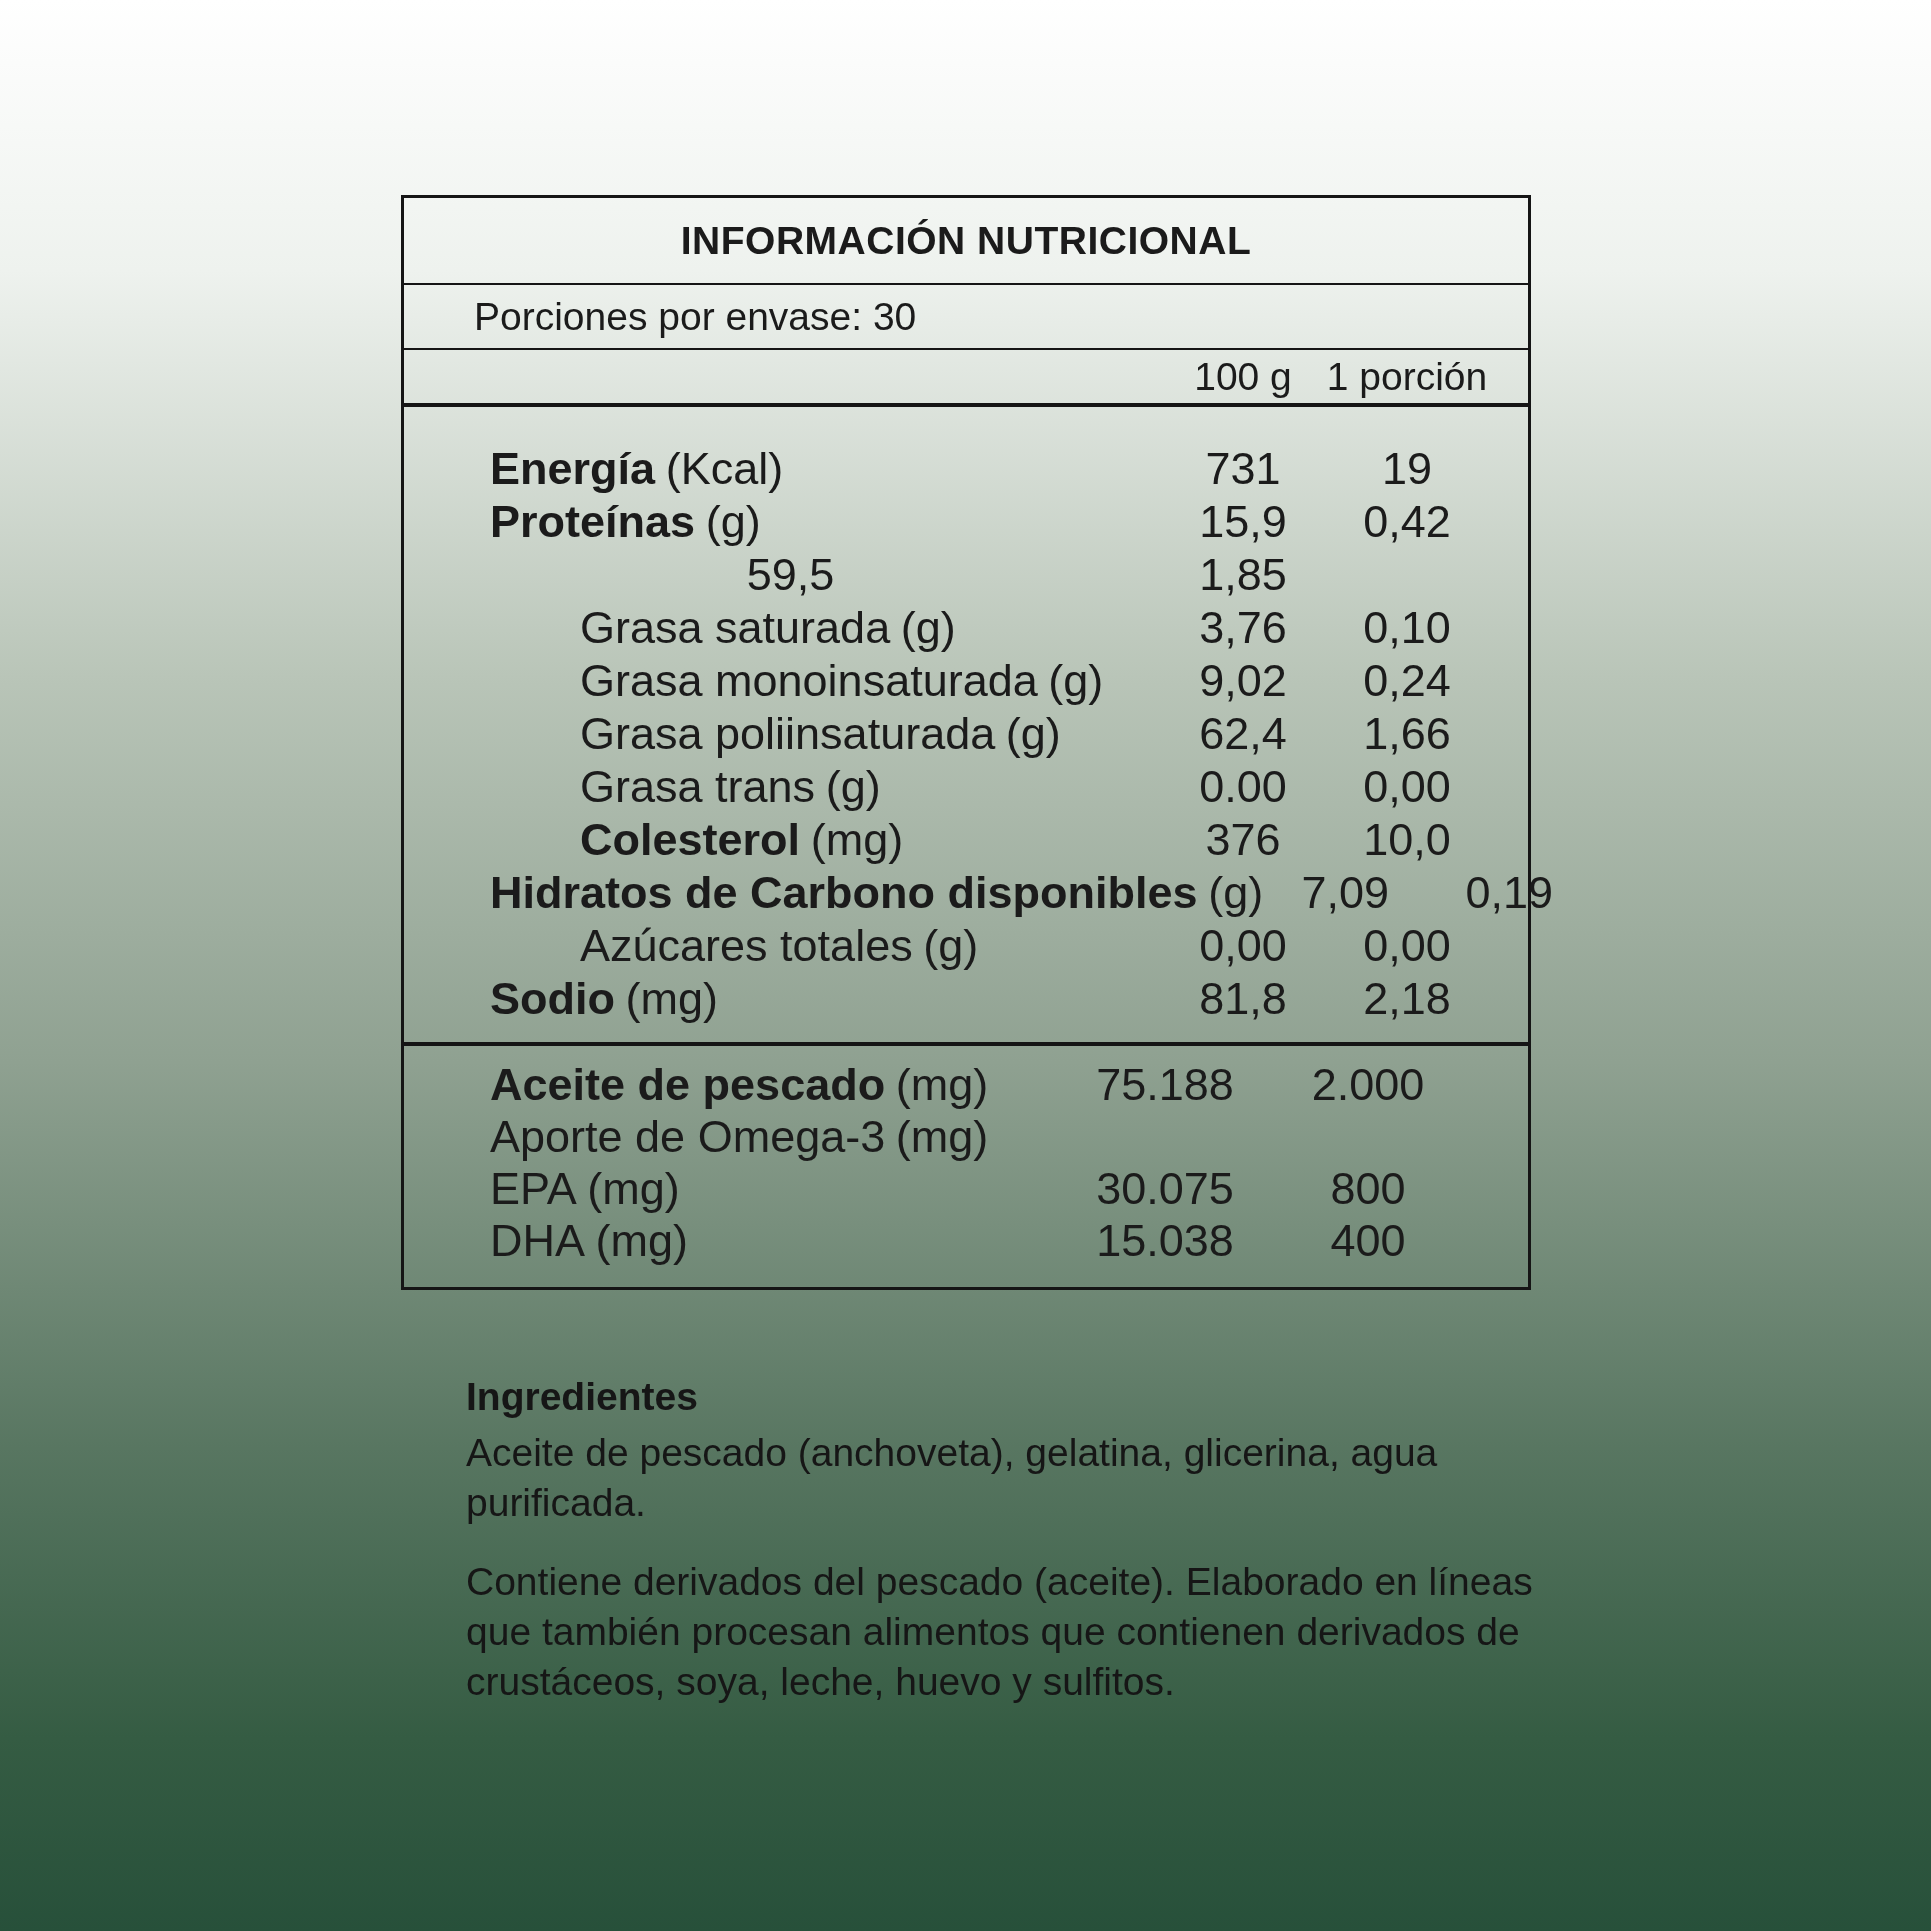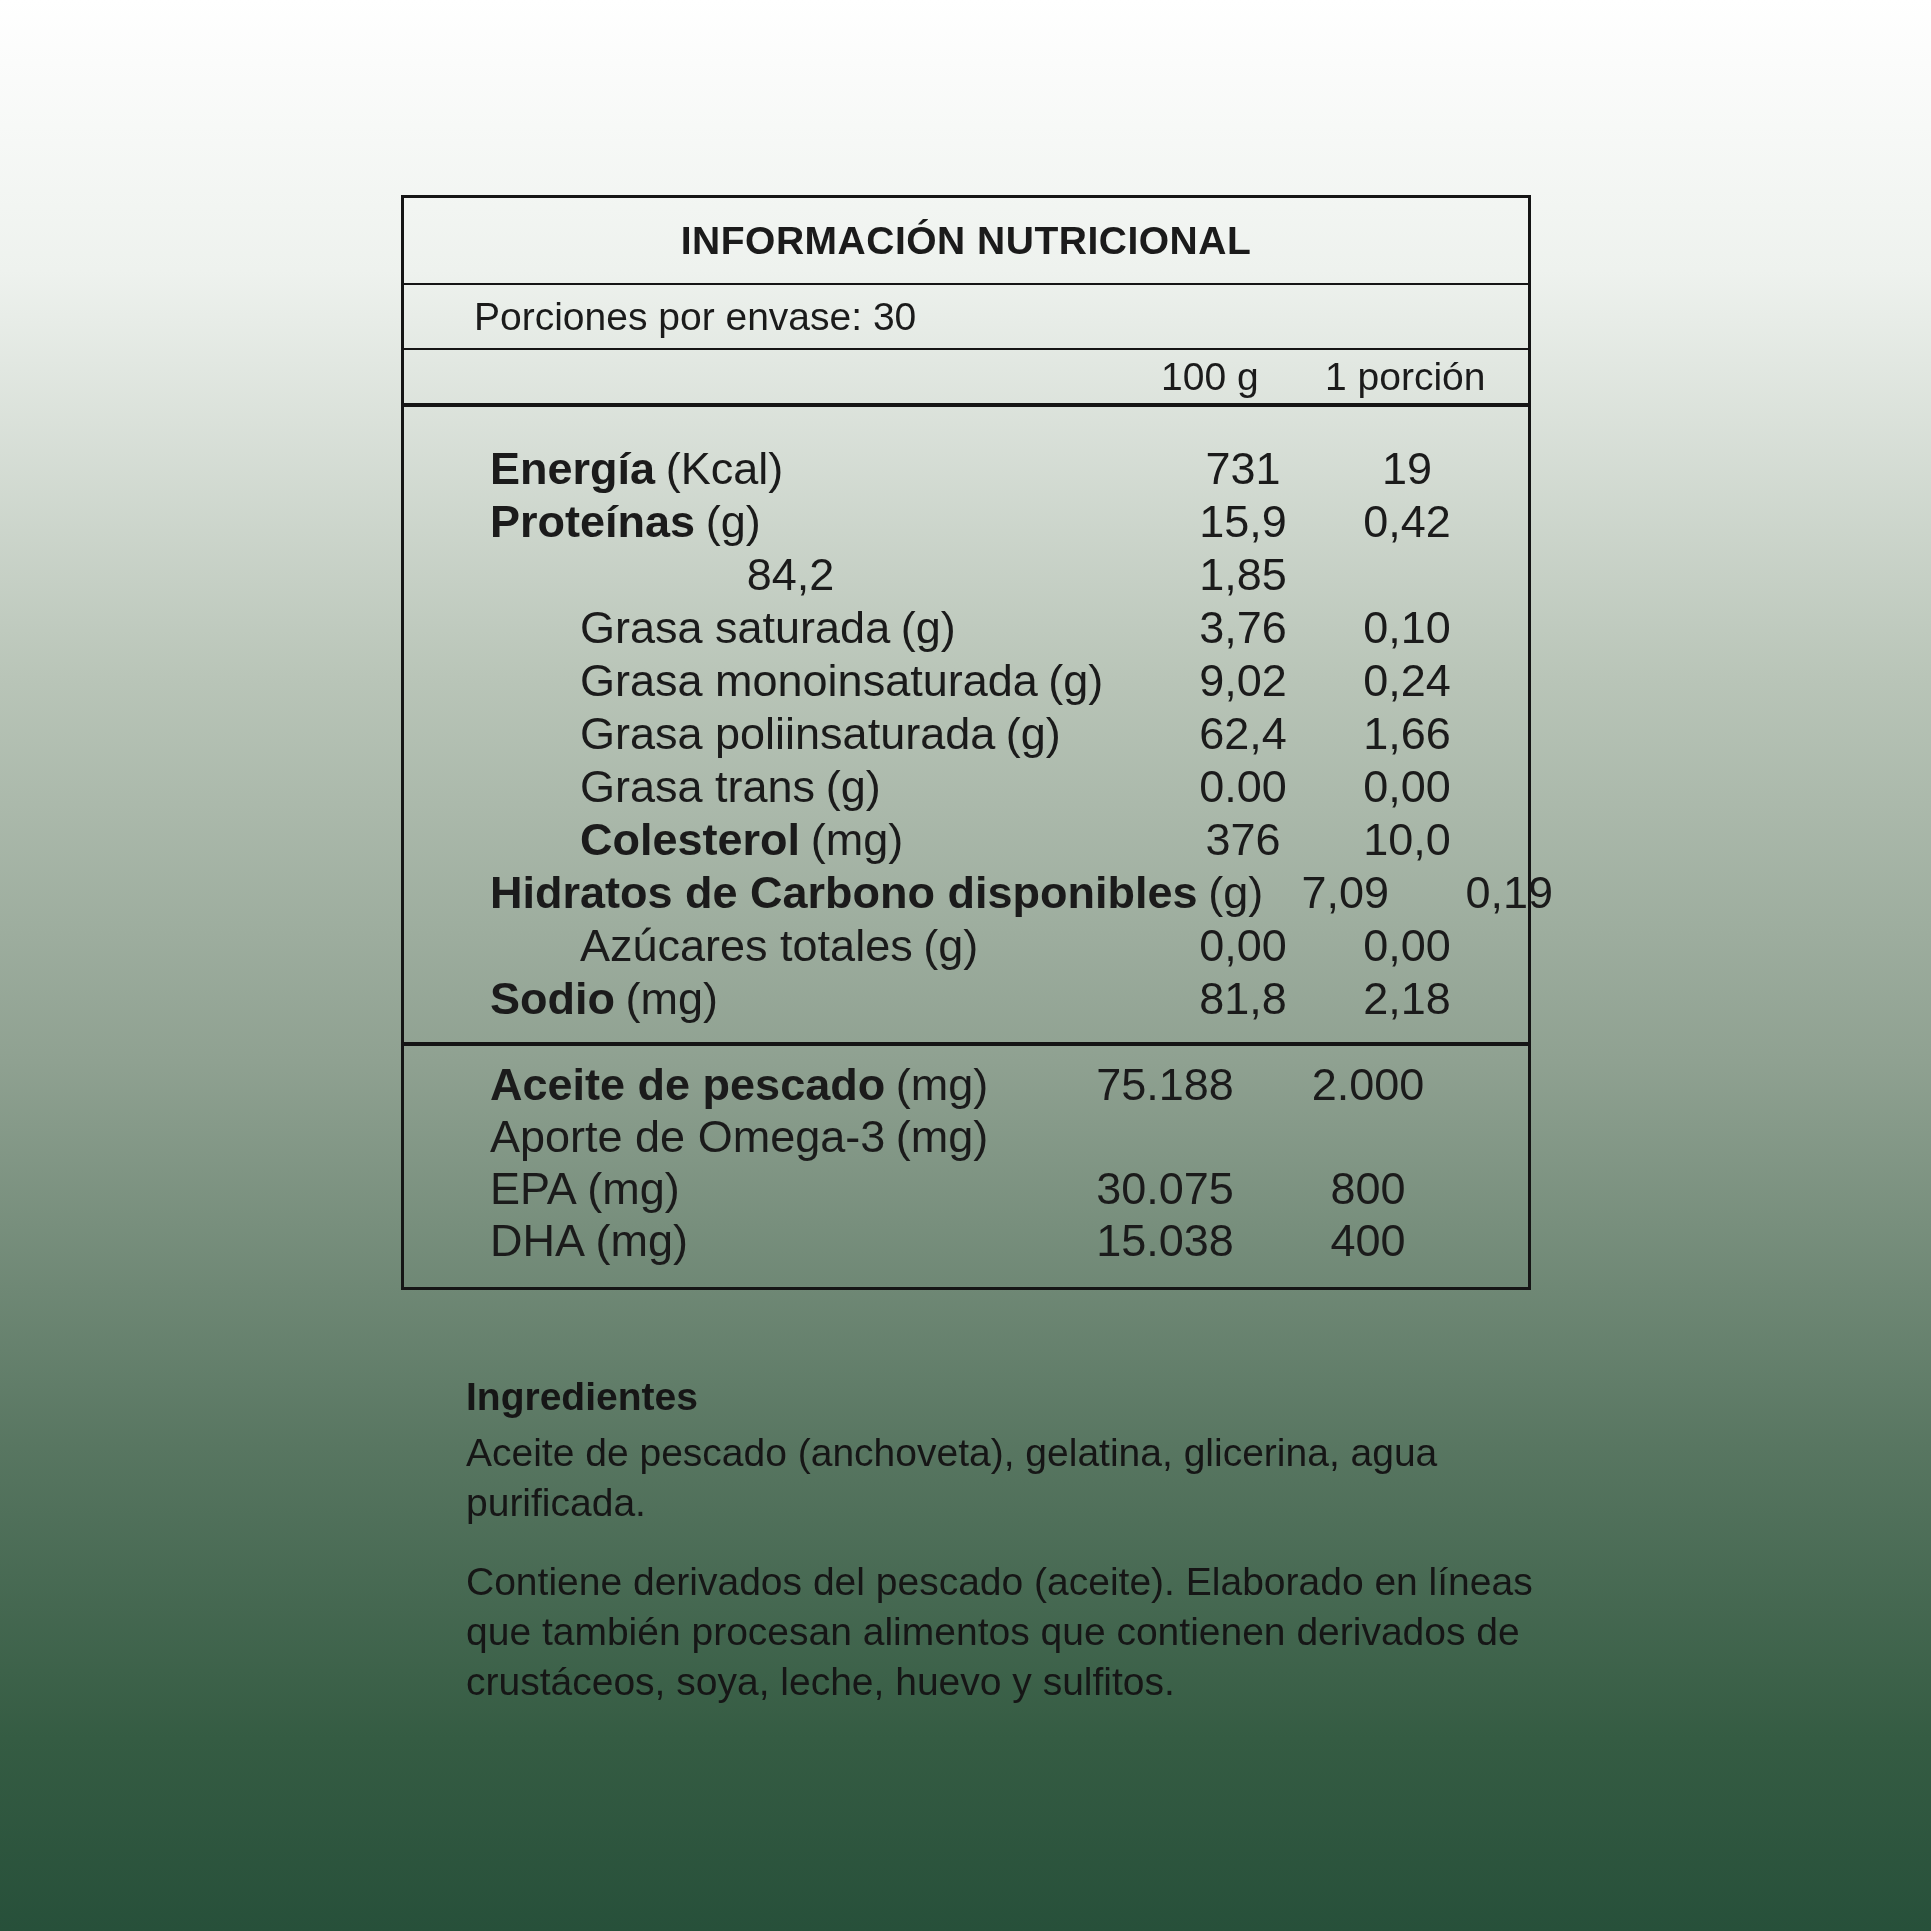--- a/index.html
+++ b/index.html
@@ -27,21 +27,21 @@
     border-bottom:2.9px solid #151515;
     padding:5.8px 29px 5.8px 70px;
     font-size:39px; line-height:51px; white-space:nowrap;
   }
   .grid4 { display:grid; grid-template-columns:1fr 164px 164px 39px; }
   .cols-row {
     height:53px; line-height:53px;
     border-bottom:4.8px solid #151515;
     font-size:39px;
   }
-  .col-h { text-align:left; white-space:nowrap; }
+  .col-h { text-align:center; white-space:nowrap; }
   .rows-main { padding:35px 0 17.4px; }
   .rows-omega { border-top:4.8px solid #151515; padding:13.5px 0 19.3px; }
   .row { font-size:45px; line-height:53px;margin-left:16px; }
   .rows-omega .row { line-height:52px;gap:39px; }
   .lbl { padding-left:70px; white-space:nowrap; }
   .row.indent .lbl { padding-left:160px; }
   .val { text-align:center; white-space:nowrap; }
   .nm.bold { font-weight:bold; }
   .un { margin-left:10.6px; }
   .ingredients {
@@ -79,21 +79,21 @@
     <div class="val">19</div>
     <div></div>
   </div>
         <div class="row grid4">
     <div class="lbl"><span class="nm bold">Proteínas</span><span class="un">(g)</span></div>
     <div class="val">15,9</div>
     <div class="val">0,42</div>
     <div></div>
   </div>
         <div class="row grid4">
-    <div class="val">84,2</div>
+    <div class="val">59,5</div>
     <div class="val">1,85</div>
     <div></div>
   </div>
         <div class="row grid4 indent">
     <div class="lbl"><span class="nm">Grasa saturada</span><span class="un">(g)</span></div>
     <div class="val">3,76</div>
     <div class="val">0,10</div>
     <div></div>
   </div>
         <div class="row grid4 indent">

